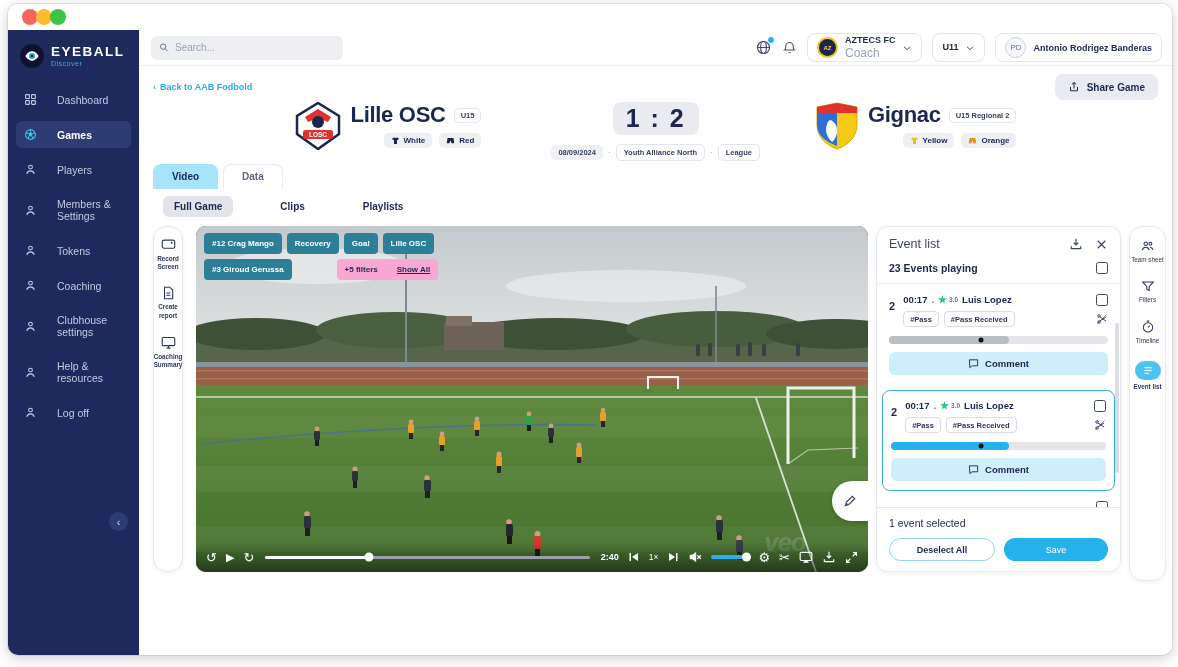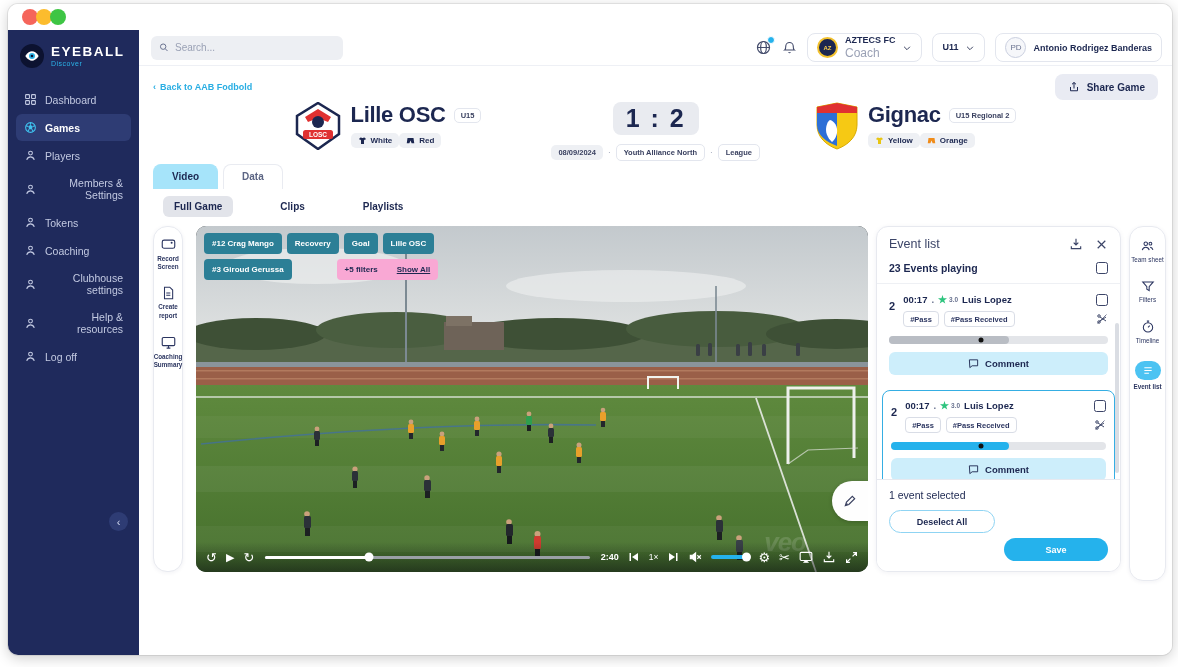--- a/index.html
+++ b/index.html
@@ -9,21 +9,21 @@
   .tl { width:16px; height:16px; border-radius:50%; margin-right:-2px; }
   .app { display:flex; height:625px; }
 
   
   .sidebar { width:131px; background:#1f2a5c; flex-shrink:0; position:relative; color:#c3cae2; }
   .logo { display:flex; align-items:flex-start; padding:14px 12px 10px 12px; gap:7px; }
   .logo-eye { width:24px; height:24px; border-radius:50%; background:#0c1230; display:flex; align-items:center; justify-content:center; flex-shrink:0;}
   .logo-txt b { color:#fff; font-size:13.5px; letter-spacing:1.5px; display:block; }
   .logo-txt i { color:#2bb3e8; font-size:7px; font-style:normal; letter-spacing:.5px; display:block; margin-top:1px;}
   .nav { margin-top:8px; padding:0 8px; }
-  .nav-item { display:flex; align-items:center; gap:8px; padding:7px 8px; border-radius:6px; font-size:10.5px; margin-bottom:1px; cursor:pointer;text-align:right; }
+  .nav-item { display:flex; align-items:center; gap:20px; padding:7px 8px; border-radius:6px; font-size:10.5px; margin-bottom:8px; cursor:pointer; }
   .nav-item svg { width:13px; height:13px; flex-shrink:0; }
   .nav-item.active { background:#2e3c74; color:#fff; font-weight:bold; }
   .nav-item.active svg { color:#3fc1ee; }
   .collapse-btn { position:absolute; right:11px; top:482px; width:19px; height:19px; border-radius:50%; background:#2e3c74; color:#cfd6ee; font-size:11px; display:flex; align-items:center; justify-content:center; }
 
   
   .main { flex:1; background:#fff; position:relative; overflow:hidden; }
   .topbar { height:36px; display:flex; align-items:center; padding:0 10px 0 12px; border-bottom:1px solid #eef0f5; gap:10px; }
   .search { width:192px; height:24px; background:#edeff3; border-radius:6px; display:flex; align-items:center; padding:0 8px; gap:6px; }
   .search input { border:0; background:transparent; outline:none; font-size:10px; color:#3a4160; width:100%; font-family:inherit;}
@@ -42,21 +42,21 @@
   .back-row { display:flex; justify-content:space-between; align-items:center; padding:8px 14px 0 14px; }
   .back-link { color:#29aee3; font-size:9px; font-weight:bold; display:flex; gap:4px; align-items:center;}
   .share-btn { background:#e9ebf3; border-radius:8px; padding:7px 13px; font-size:10px; font-weight:bold; color:#1c2750; display:flex; align-items:center; gap:7px; }
 
   
   .match { display:flex; justify-content:center; align-items:flex-start; padding:2px 0 0 0; height:62px; }
   .team-block { display:flex; gap:10px; }
   .team-col .name-row { display:flex; align-items:center; gap:8px; }
   .team-name { font-size:22px; font-weight:bold; color:#1c2750; letter-spacing:-.3px;}
   .level-chip { border:1px solid #e3e6ee; border-radius:5px; font-size:7.5px; color:#3a4160; padding:2px 6px; font-weight:bold; background:#fff;}
-  .kit-row { display:flex; margin-top:5px; }
+  .kit-row { display:flex; gap:7px; margin-top:5px;justify-content:flex-end; }
   .kit-chip { background:#eef0f4; border-radius:5px; font-size:8px; color:#1c2750; padding:3px 7px; display:flex; align-items:center; gap:4px; font-weight:bold;}
   .score-col { display:flex; flex-direction:column; align-items:center; margin:0 56px 0 70px; }
   .score-box { background:#e9ebf0; border-radius:8px; padding:2px 13px; font-size:25px; font-weight:bold; color:#1c2750; letter-spacing:2px;}
   .meta-row { display:flex; align-items:center; gap:5px; margin-top:9px; }
   .meta-chip { font-size:7.5px; color:#3a4160; padding:3px 7px; border-radius:5px; font-weight:bold; white-space:nowrap;}
   .meta-chip.gray { background:#eef0f4; }
   .meta-chip.line { border:1px solid #e3e6ee; background:#fff;}
   .meta-dot { color:#9aa1b5; font-size:8px; }
 
   
@@ -117,21 +117,21 @@
   .ev-bar { height:8px; border-radius:4px; background:#e3e5e9; margin-top:9px; position:relative; overflow:visible;}
   .ev-bar .f { position:absolute; left:0; top:0; bottom:0; width:55%; border-radius:4px; background:#b9bdc4;}
   .ev-bar.blue .f { background:#25b2ec; }
   .ev-bar .d { position:absolute; left:42%; top:50%; transform:translate(-50%,-50%); width:5px; height:5px; border-radius:50%; background:#111;}
   .comment-btn { margin-top:8px; height:23px; background:#cdeefb; border-radius:6px; display:flex; align-items:center; justify-content:center; gap:6px; font-size:9.5px; font-weight:bold; color:#1c2750;}
   .ev-partial { display:flex; justify-content:flex-end; padding:4px 12px;}
   .ep-foot { border-top:1px solid #e7e9ef; padding:9px 12px 10px; background:#fff;}
   .ep-sel { font-size:10.5px; color:#1c2750; margin-bottom:9px;}
   .ep-btns { display:flex; gap:9px; }
   .btn-outline { flex:1; height:23px; border:1.3px solid #8fd4f3; border-radius:12px; background:#fff; font-size:9px; font-weight:bold; color:#1c2750; display:flex; align-items:center; justify-content:center;}
-  .btn-solid { flex:1; height:23px; border-radius:12px; background:#25b2ec; font-size:9px; font-weight:bold; color:#fff; display:flex; align-items:center; justify-content:center;margin-top:28px;}
+  .btn-solid { flex:1; height:23px; border-radius:12px; background:#25b2ec; font-size:9px; font-weight:normal; color:#fff; display:flex; align-items:center; justify-content:center;}
   .ep-scrollbar { position:absolute; right:1px; top:96px; width:4px; height:150px; background:#dadde3; border-radius:2px;}
 
   
   .right-rail { width:37px; margin-left:8px; height:355px; background:#fff; border:1px solid #e8eaf0; border-radius:14px; box-shadow:0 1px 4px rgba(30,40,90,.06); display:flex; flex-direction:column; align-items:center; padding-top:12px; gap:15px; flex-shrink:0;}
   .rr-item { display:flex; flex-direction:column; align-items:center; gap:3px; color:#2b3560; width:37px;}
   .rr-item span { font-size:6.3px; text-align:center; line-height:1.3; color:#2b3560;}
   .rr-item.active span { font-weight:bold; }
   .rr-icon-pill { width:26px; height:19px; border-radius:10px; background:#4cc3f2; display:flex; align-items:center; justify-content:center; color:#fff;}
   svg { display:block; }
 </style>

